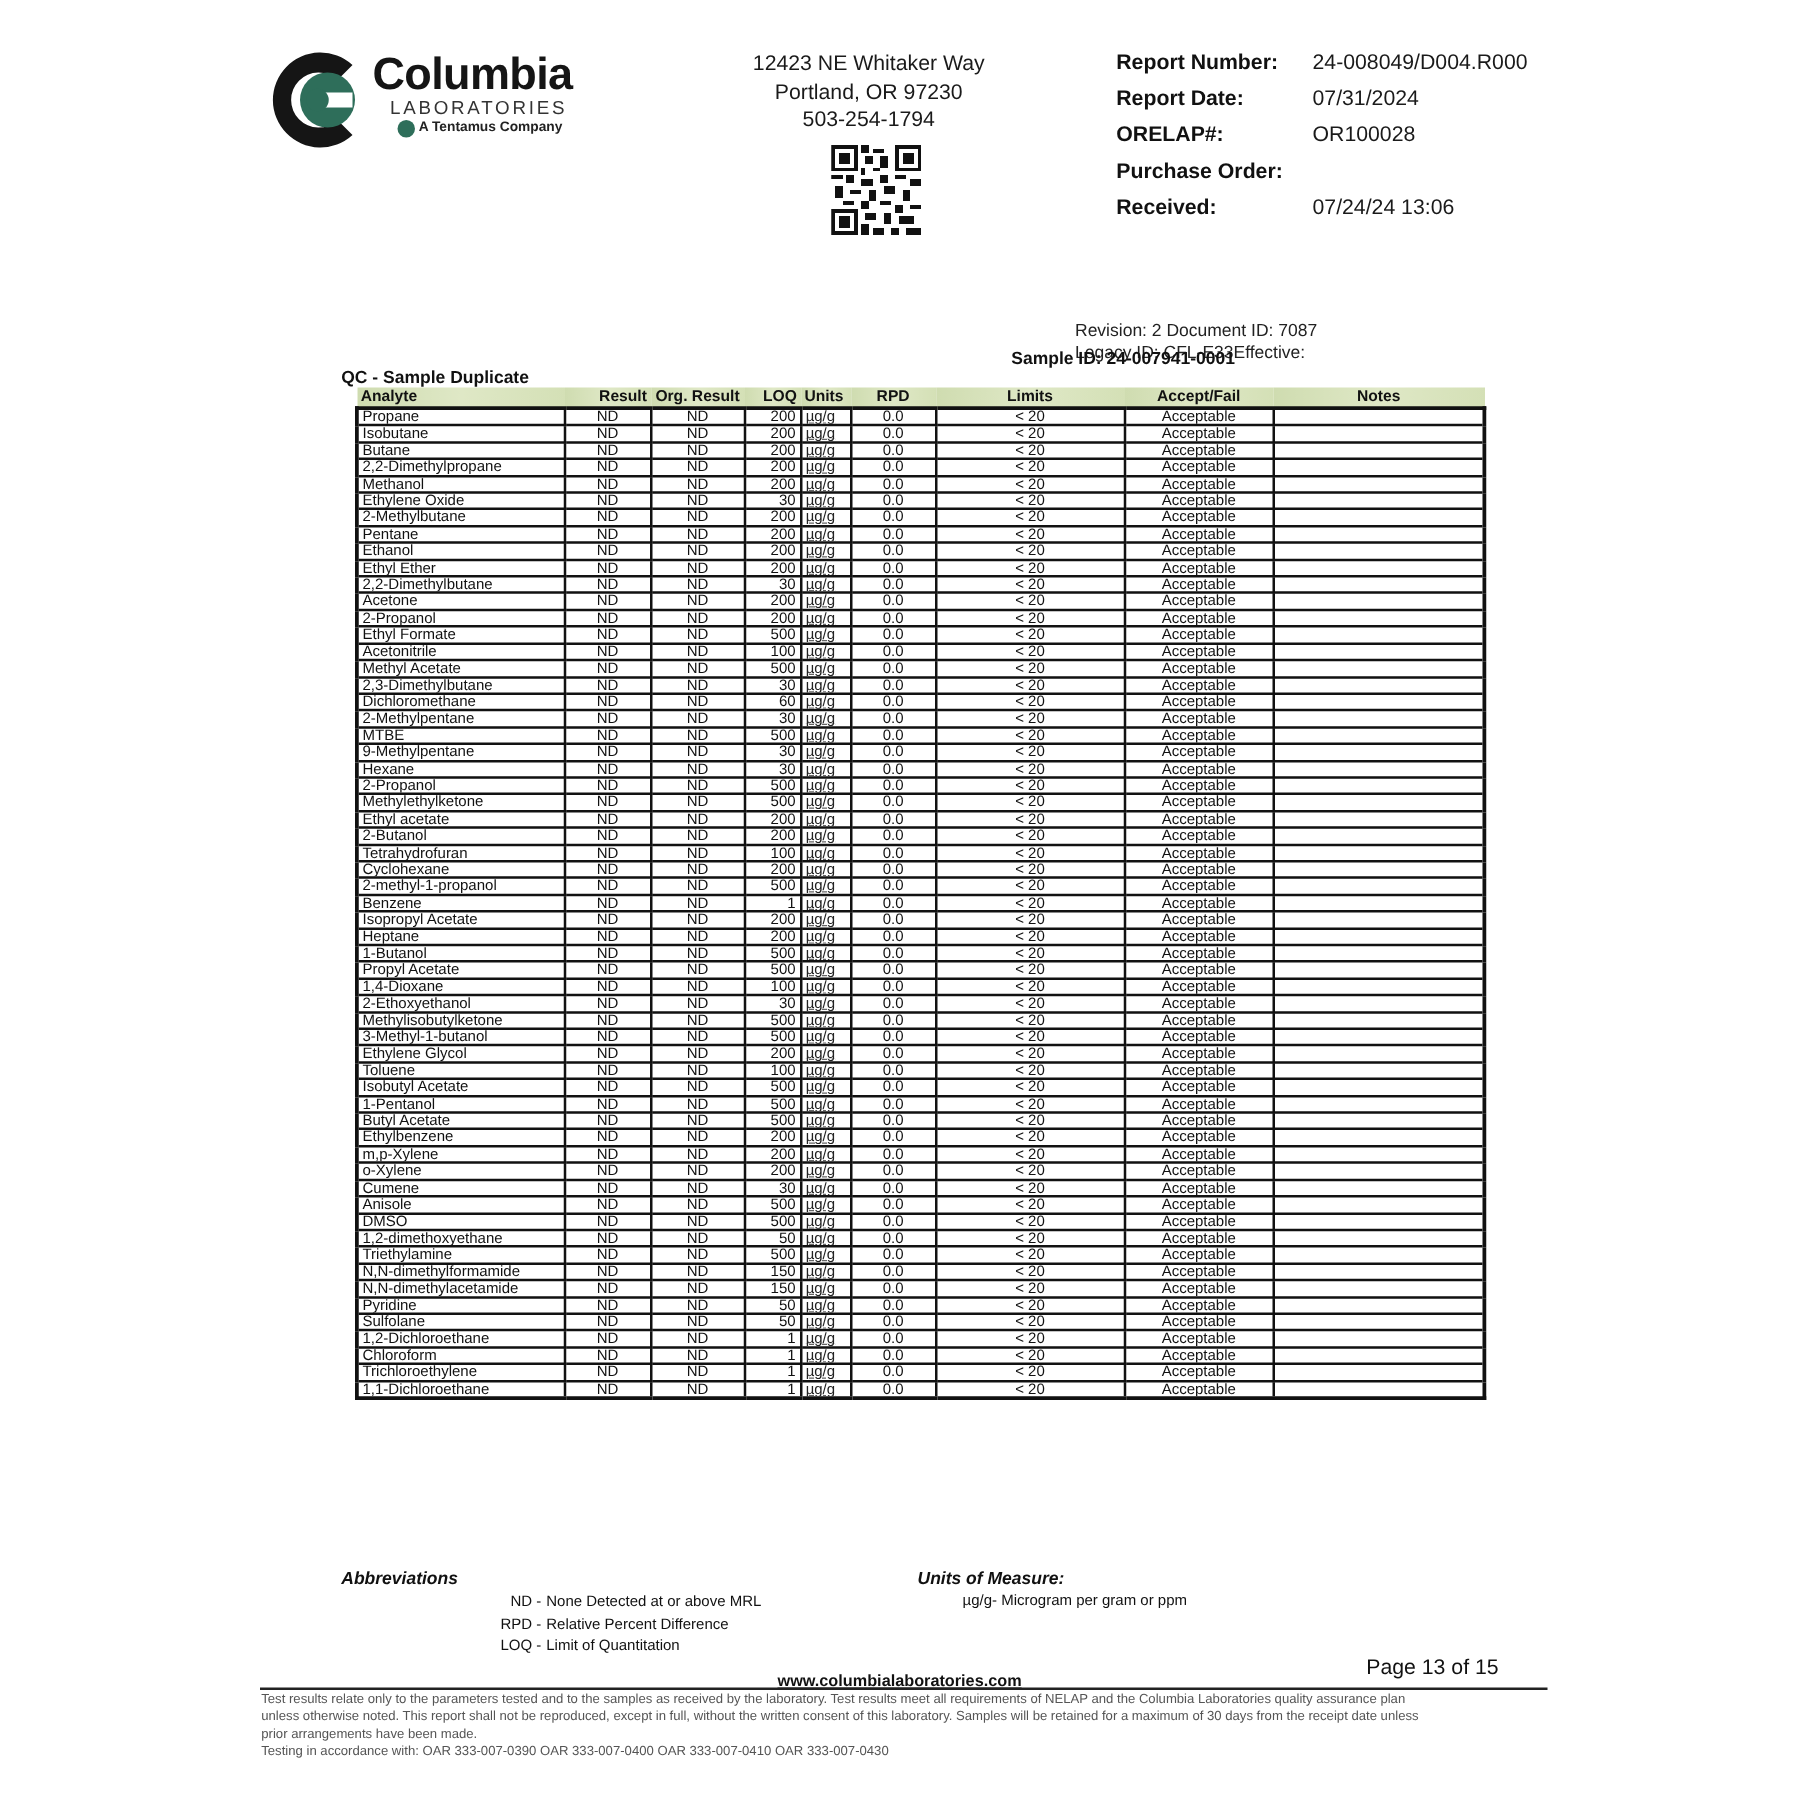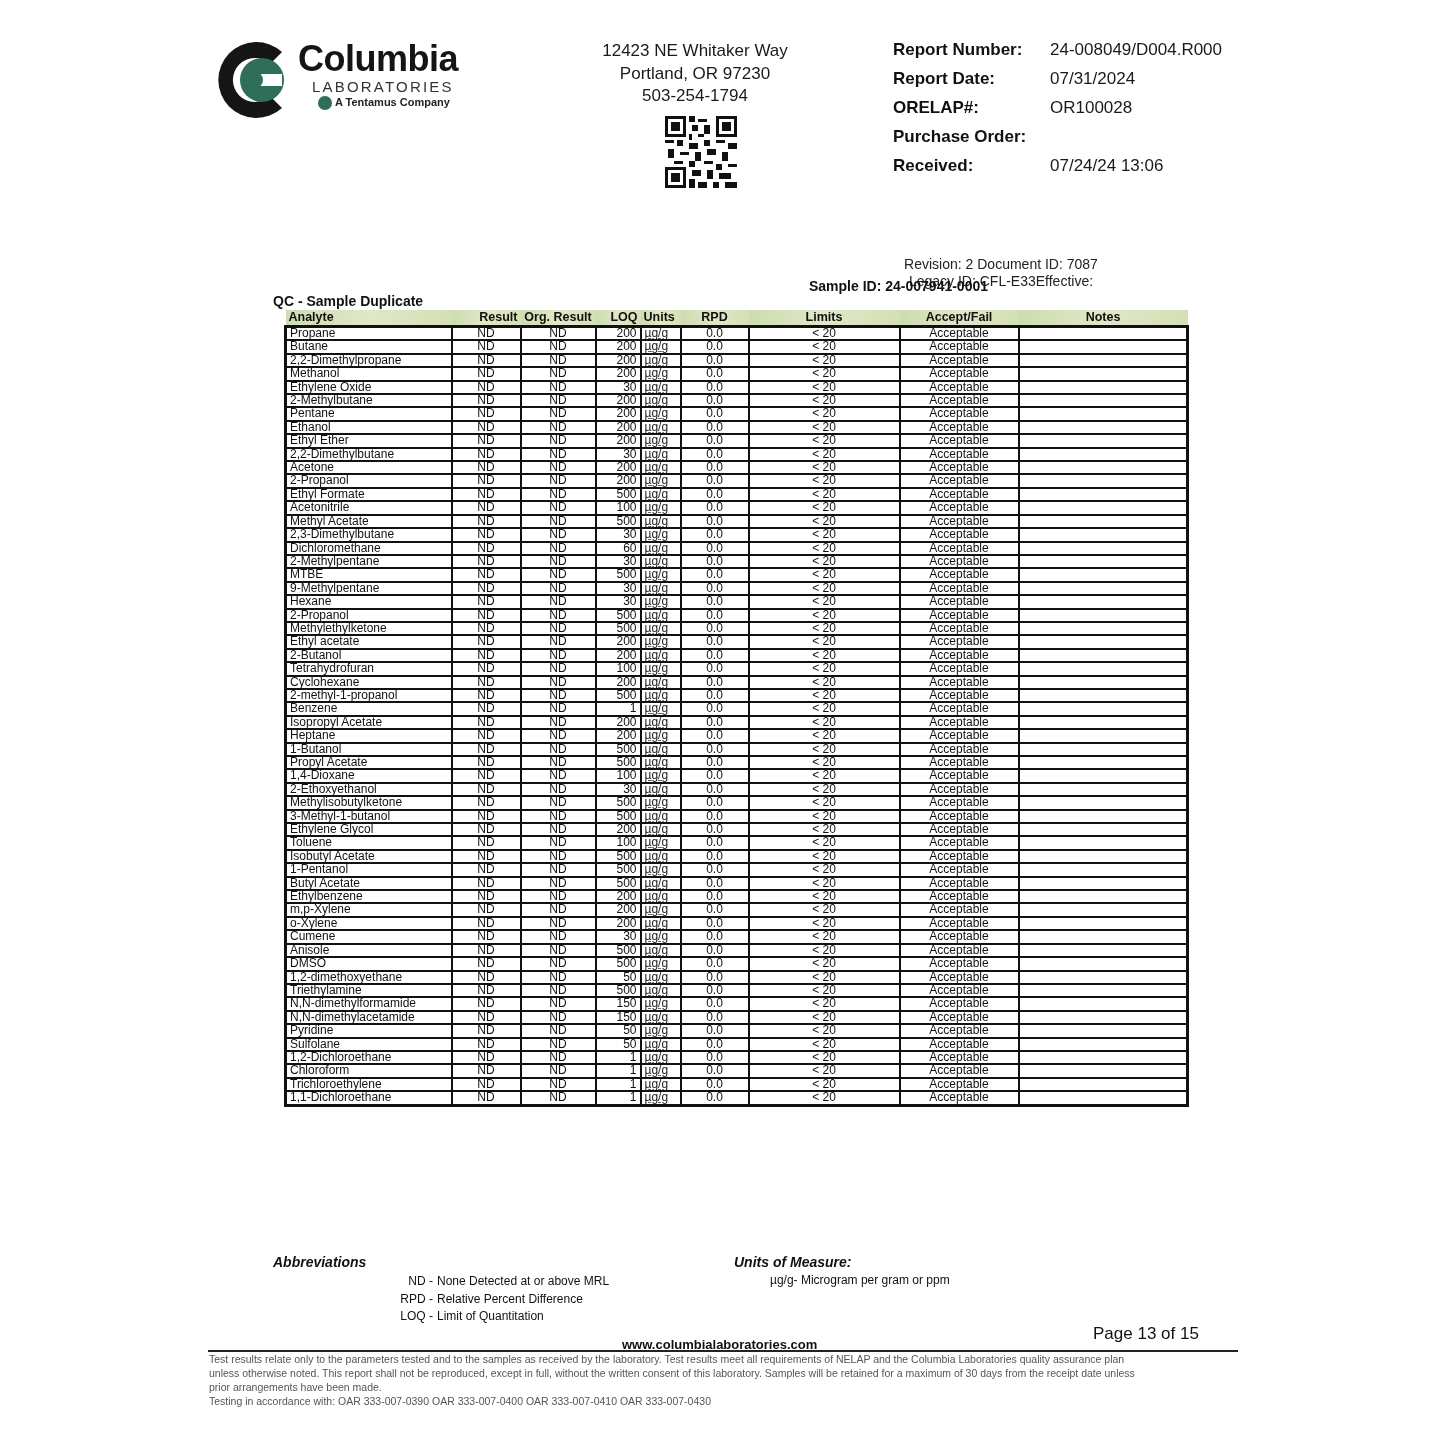--- a/index.html
+++ b/index.html
@@ -17,21 +17,21 @@
   
   .address { left: 580px; top: 40px; width: 230px; text-align: center; font-size: 17px; line-height: 22.5px; color: #1a1a1a; }
   .qr { left: 665px; top: 116px; width: 72px; height: 72px; }
 
   
   .info { left: 893px; top: 40px; font-size: 17px; }
   .info-row { display: flex; height: 29px; align-items: flex-start; }
   .info-label { width: 157px; font-weight: bold; }
   .info-value { color: #1a1a1a; }
 
-  .revision { left: 860px; top: 256px; width: 282px; text-align: center; font-size: 14px; line-height: 17px; color: #222; }
+  .revision { left: 860px; top: 256px; width: 282px; text-align: left; font-size: 14px; line-height: 17px; color: #222; }
 
   .qc-title { left: 273px; top: 293px; font-size: 14px; font-weight: bold; }
   .sample-id { left: 809px; top: 278px; font-size: 14px; font-weight: bold; }
 
   
   .tbl { left: 284px; top: 310px; width: 902px; border-collapse: collapse; font-size: 12px; table-layout: fixed; }
   .tbl th { background: linear-gradient(90deg, #cfdcb0, #dfe8c6 50%, #d4e0b6); font-weight: bold; height: 15px; padding: 0 3px; font-size: 12.5px; line-height: 15px; }
   .tbl td { border: 2px solid #111; height: 11.4px; line-height: 11.4px; padding: 0 3px; white-space: nowrap; overflow: hidden; }
   .tbl tbody tr:first-child td { border-top: 3px solid #111; }
   .tbl tbody tr:last-child td { border-bottom: 3px solid #111; }
@@ -185,20 +185,31 @@
         <td class="c">ND</td>
         <td class="c">ND</td>
         <td class="r">200</td>
         <td class="l units">µg/g</td>
         <td class="c">0.0</td>
         <td class="c">&lt; 20</td>
         <td class="c">Acceptable</td>
         <td class="l"></td>
       </tr>
       <tr>
+        <td class="l">Isobutane</td>
+        <td class="c">ND</td>
+        <td class="c">ND</td>
+        <td class="r">200</td>
+        <td class="l units">µg/g</td>
+        <td class="c">0.0</td>
+        <td class="c">&lt; 20</td>
+        <td class="c">Acceptable</td>
+        <td class="l"></td>
+      </tr>
+      <tr>
         <td class="l">Butane</td>
         <td class="c">ND</td>
         <td class="c">ND</td>
         <td class="r">200</td>
         <td class="l units">µg/g</td>
         <td class="c">0.0</td>
         <td class="c">&lt; 20</td>
         <td class="c">Acceptable</td>
         <td class="l"></td>
       </tr>

